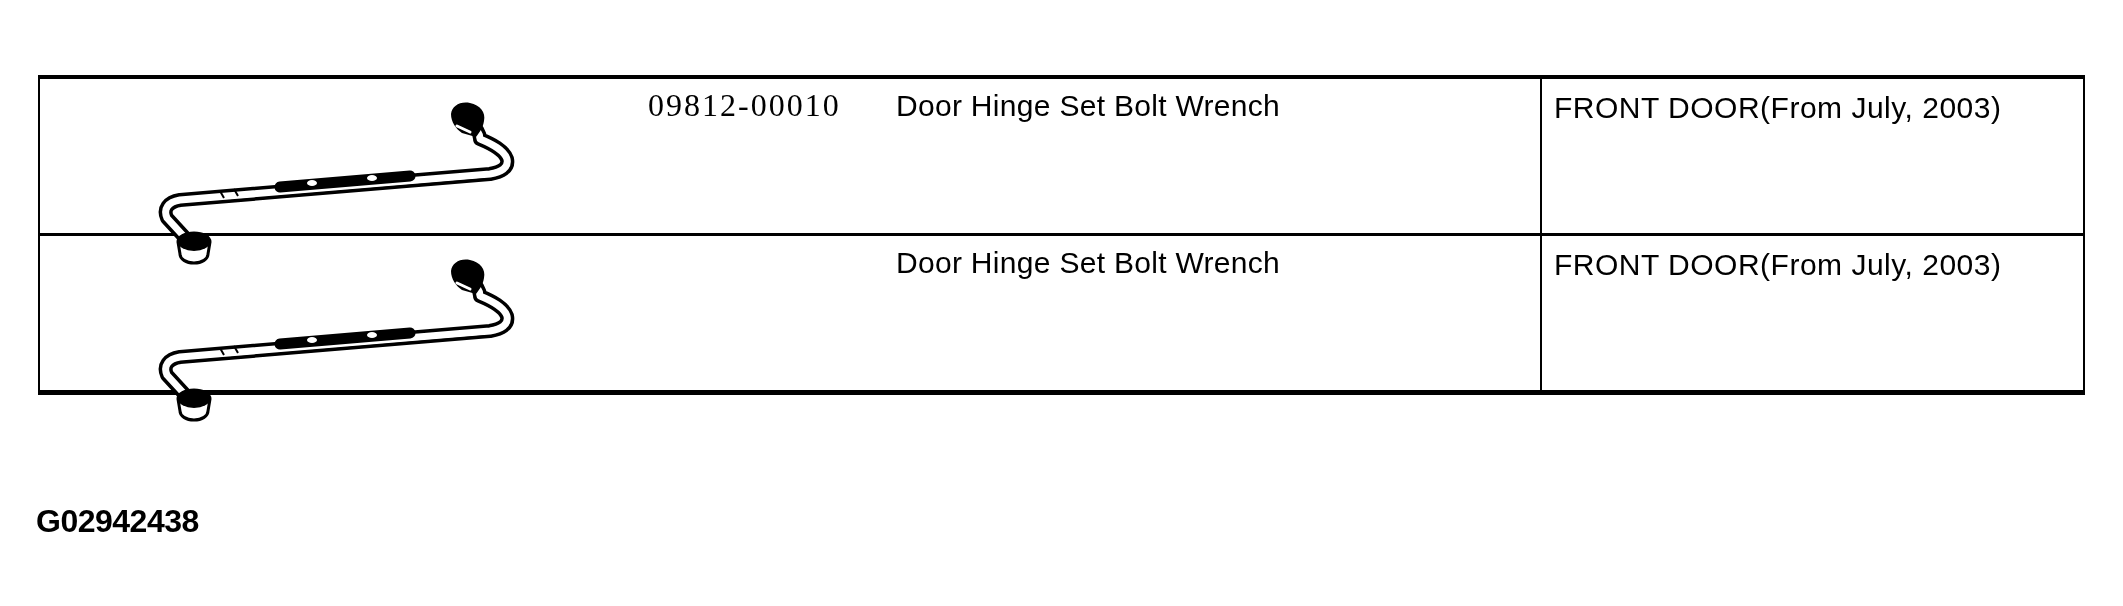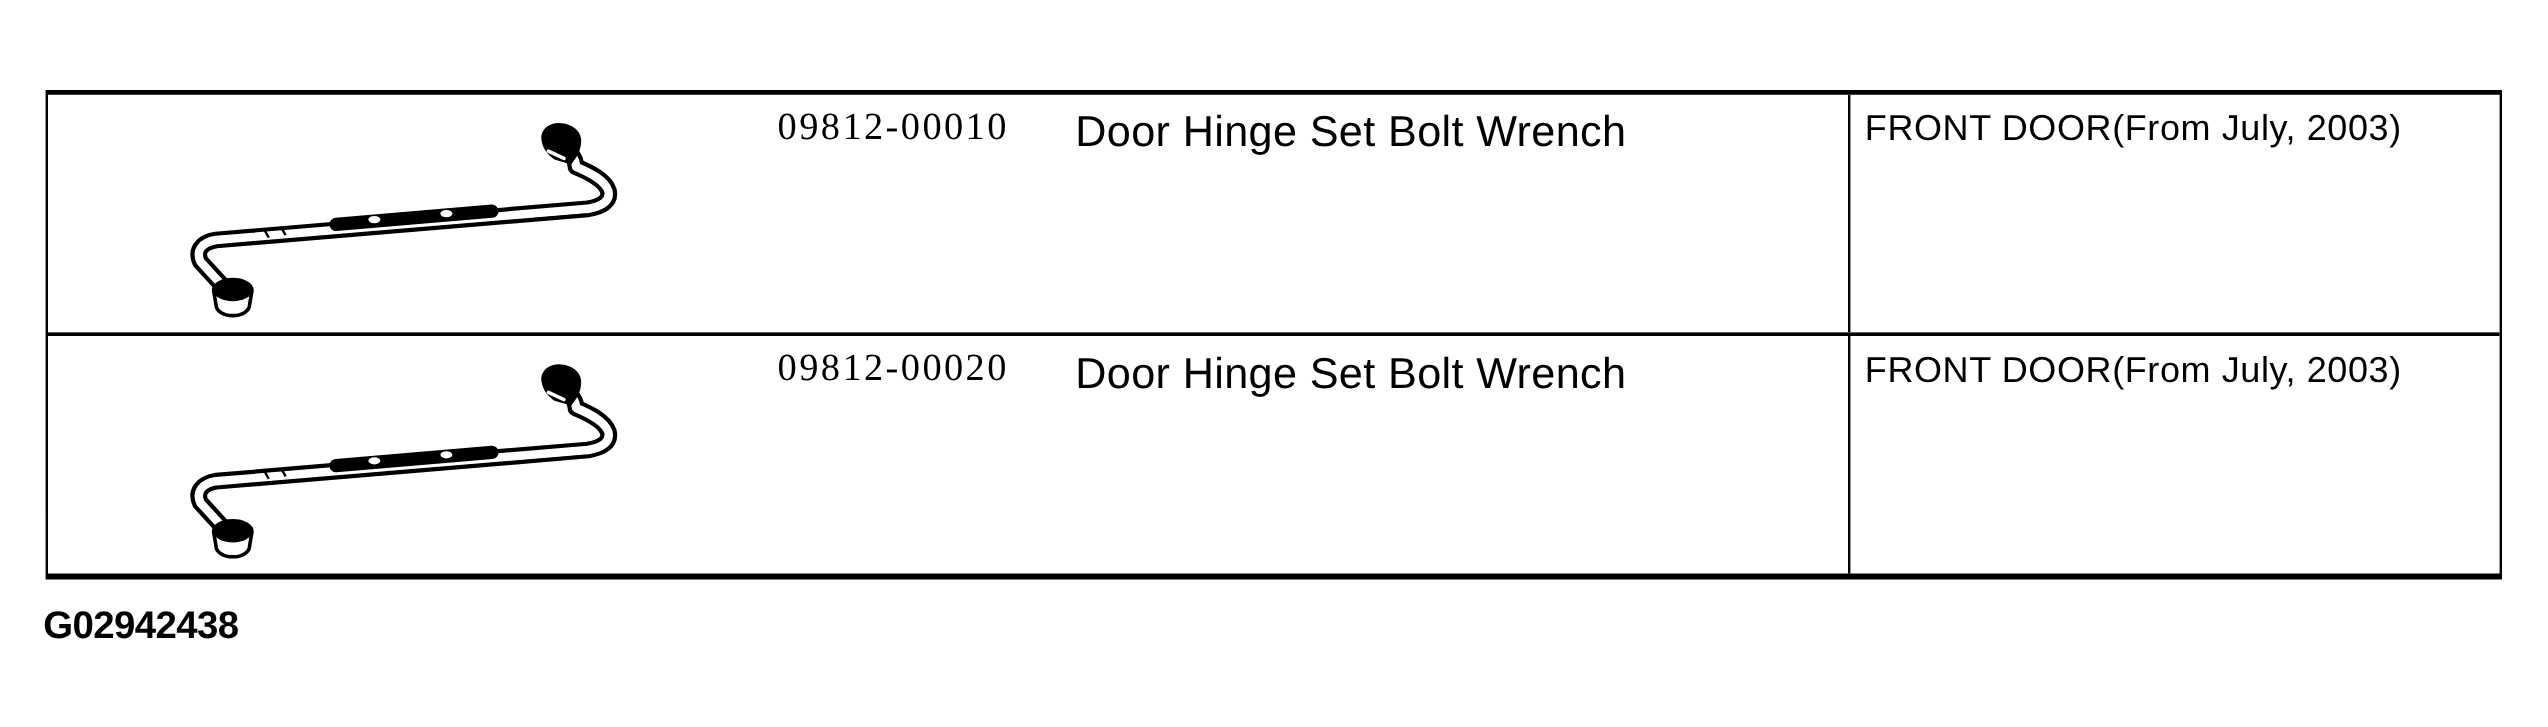--- a/index.html
+++ b/index.html
@@ -14,21 +14,21 @@
     background: #ffffff;
     font-family: "Liberation Sans", sans-serif;
     color: #000000;
     overflow: hidden;
   }
   .doc-table {
     position: absolute;
     left: 38px;
     top: 75px;
     width: 2047px;
-    height: 408px;
+    height: 320px;
     box-sizing: border-box;
     border: 2px solid #000;
     border-top-width: 4px;
     border-bottom-width: 5px;
     display: flex;
     flex-direction: column;
   }
   .tool-row {
     position: relative;
     flex: 1 1 0;
@@ -67,21 +67,21 @@
     top: 8px;
     font-family: "Liberation Serif", serif;
     font-size: 32px;
     letter-spacing: 2px;
     white-space: nowrap;
   }
   .desc {
     position: absolute;
     left: 856px;
     top: 10px;
-    font-size: 36px;
+    font-size: 30px;
     letter-spacing: 0.3px;
     white-space: nowrap;
   }
   .figure-id {
     position: absolute;
     left: 36px;
     top: 503px;
     font-size: 32px;
     font-weight: bold;
     letter-spacing: -0.5px;
@@ -129,21 +129,20 @@
           <path d="M104 124 L408 98" fill="none" stroke="#000" stroke-width="2"></path>
           <path d="M200 106 L330 95" fill="none" stroke="#000" stroke-width="11" stroke-linecap="round"></path>
           <ellipse cx="232" cy="102" rx="5" ry="3" fill="#fff"></ellipse>
           <ellipse cx="292" cy="97" rx="5" ry="3" fill="#fff"></ellipse>
           <path d="M140 110 L144 117 M154 108 L158 115" stroke="#000" stroke-width="2"></path>
           <path d="M371 33 C372 25 380 20 390 22 C400 24 406 31 404 40 C403 47 399 52 396 56 L382 52 C376 48 371 41 371 33 Z" fill="#000"></path>
           <path d="M377 45 L390 51" stroke="#fff" stroke-width="3" stroke-linecap="round"></path>
           <path d="M98 161 C98 156 105 152 114 152 C123 152 130 156 130 161 L128 173 C128 178 122 182 114 182 C106 182 100 178 100 173 Z" fill="#fff" stroke="#000" stroke-width="3" stroke-linejoin="round"></path>
           <path d="M98 161 A16 9 0 0 0 130 161 A16 9 0 0 0 98 161 Z" fill="#000"></path>
         </svg>
-        <span class="part-no">09812-00020</span>
         <span class="desc">Door Hinge Set Bolt Wrench</span>
       </div>
       <div class="cell-app">FRONT DOOR(From July, 2003)</div>
     </div>
 
   </div>
 
   <div class="figure-id">G02942438</div>
 
 </div>

